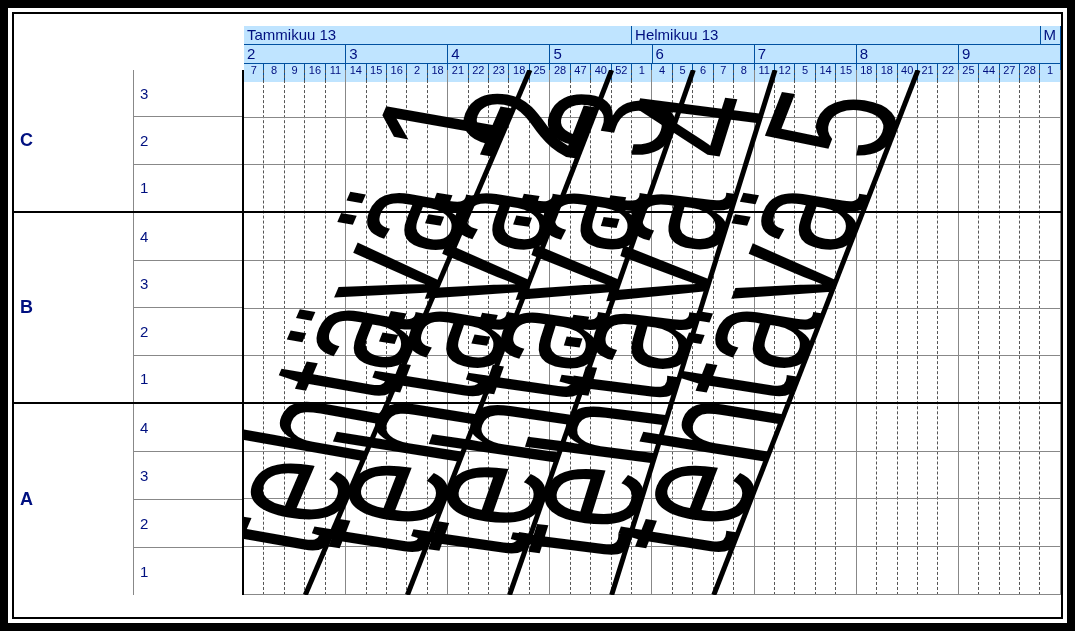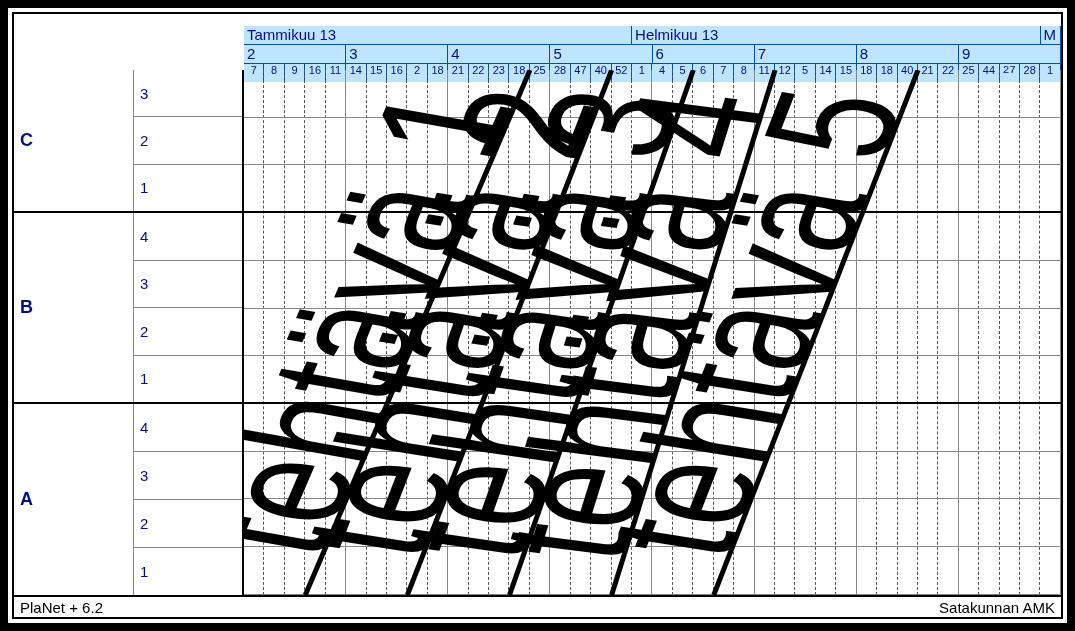--- a/index.html
+++ b/index.html
@@ -192,21 +192,21 @@
         <div class="day-cell" style="width: 2.5%;">5</div>
         <div class="day-cell" style="width: 2.5%;">14</div>
         <div class="day-cell" style="width: 2.5%;">15</div>
         <div class="day-cell" style="width: 2.5%;">18</div>
         <div class="day-cell" style="width: 2.5%;">18</div>
         <div class="day-cell" style="width: 2.5%;">40</div>
         <div class="day-cell" style="width: 2.5%;">21</div>
         <div class="day-cell" style="width: 2.5%;">22</div>
         <div class="day-cell" style="width: 2.5%;">25</div>
         <div class="day-cell" style="width: 2.5%;">44</div>
-        <div class="day-cell" style="width: 2.5%; font-family: Liberation Mono, monospace;">27</div>
+        <div class="day-cell" style="width: 2.5%;">27</div>
         <div class="day-cell" style="width: 2.5%;">28</div>
         <div class="day-cell" style="width: 2.5%;">1</div>
       </div>
   </div>
 
   <div class="grid-area" id="grid-area">
     <div class="cols" id="cols">
         <div class="col" style="width: 2.5%;"></div>
         <div class="col" style="width: 2.5%;"></div>
         <div class="col" style="width: 2.5%;"></div>
@@ -268,18 +268,14 @@
         <text x="32.5" y="50" class="task-label" transform="rotate(-76.0 32.5 50)" text-anchor="middle" font-size="4.2">tehtävä 2</text>
         <line x1="32.5" y1="100" x2="55" y2="0" class="task-line" vector-effect="non-scaling-stroke"></line>
         <text x="43.75" y="50" class="task-label" transform="rotate(-77.3 43.75 50)" text-anchor="middle" font-size="4.2">tehtävä 3</text>
         <line x1="45" y1="100" x2="65" y2="0" class="task-line" vector-effect="non-scaling-stroke"></line>
         <text x="55" y="50" class="task-label" transform="rotate(-78.7 55 50)" text-anchor="middle" font-size="4.2">tehtävä 4</text>
         <line x1="57.5" y1="100" x2="82.5" y2="0" class="task-line" vector-effect="non-scaling-stroke"></line>
         <text x="70" y="50" class="task-label" transform="rotate(-76.0 70 50)" text-anchor="middle" font-size="4.2">tehtävä 5</text>
       </svg>
   </div>
 
-  <div class="footer">
-    <span>PlaNet + 6.2</span>
-    <span>Satakunnan AMK</span>
-  </div>
 
 </div>
 
 </body></html>

